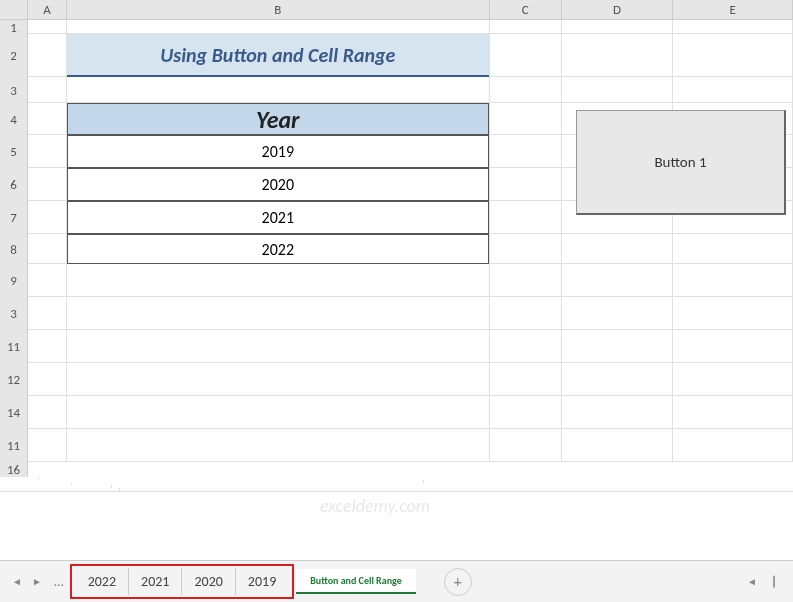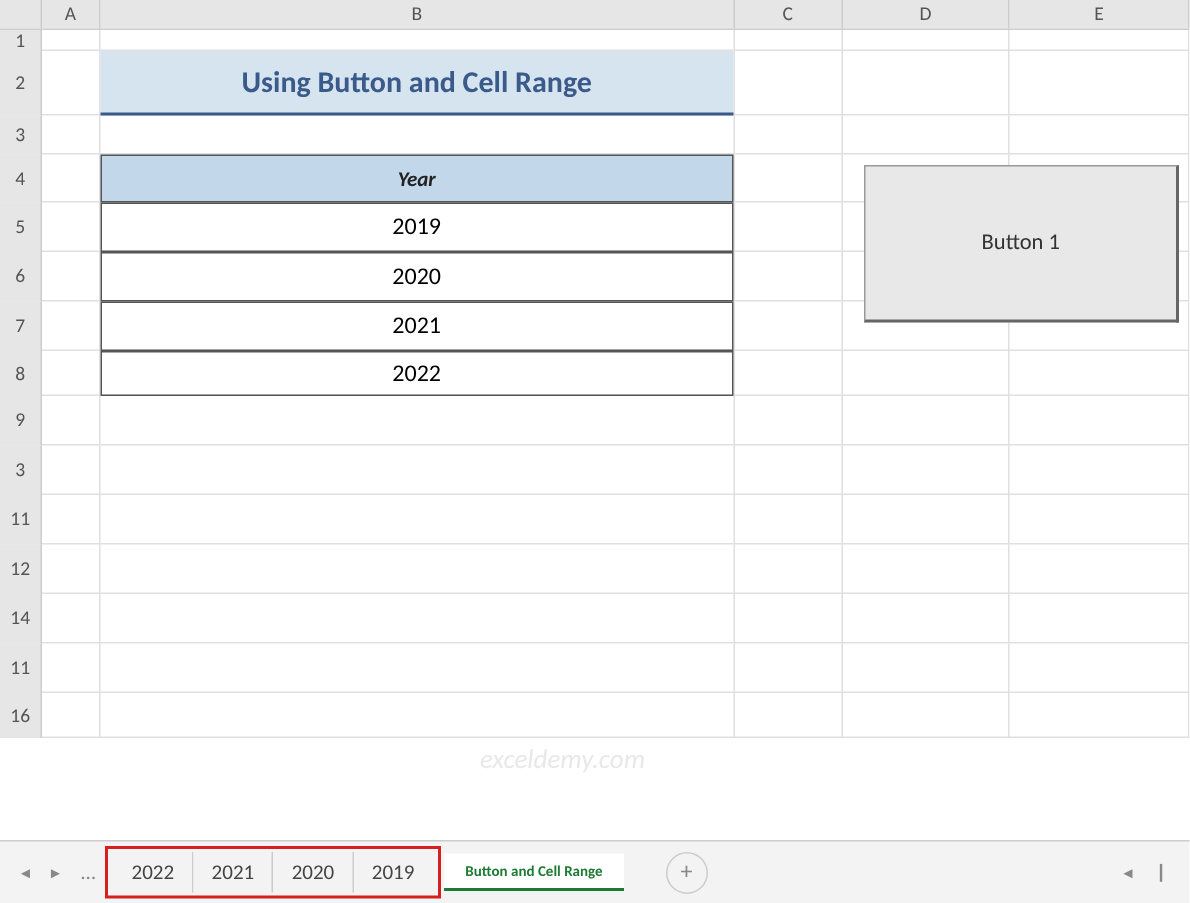--- a/index.html
+++ b/index.html
@@ -68,38 +68,39 @@
     .r6 { height: 33px; }
     .r7 { height: 33px; }
     .r8 { height: 30px; }
     .r9 { height: 33px; }
     .r10 { height: 33px; }
     .r11 { height: 33px; }
     .r12 { height: 33px; }
     .r13 { height: 33px; }
     .r14 { height: 33px; }
     .r15 { height: 33px; }
-    .r16 { height: 30px; }
+    .r16 { height: 30px; flex-direction: column; }
     .title-cell {
       background: #d6e4f0;
+      font-style: italic;
       font-weight: bold;
       font-size: 20px;
       color: #3a5a8a;
       border-bottom: 2px solid #3a5a8a;
       width: 100%;
       height: 100%;
       display: flex;
       align-items: center;
       justify-content: center;
     }
     .header-cell {
       background: #c3d7ea;
       font-style: italic;
       font-weight: bold;
-      font-size: 14px;
+      font-size: 24px;
       color: #222;
       border: 1px solid #555;
       width: 100%;
       height: 100%;
       display: flex;
       align-items: center;
       justify-content: center;
     }
     .data-cell {
       border: 1px solid #555;

